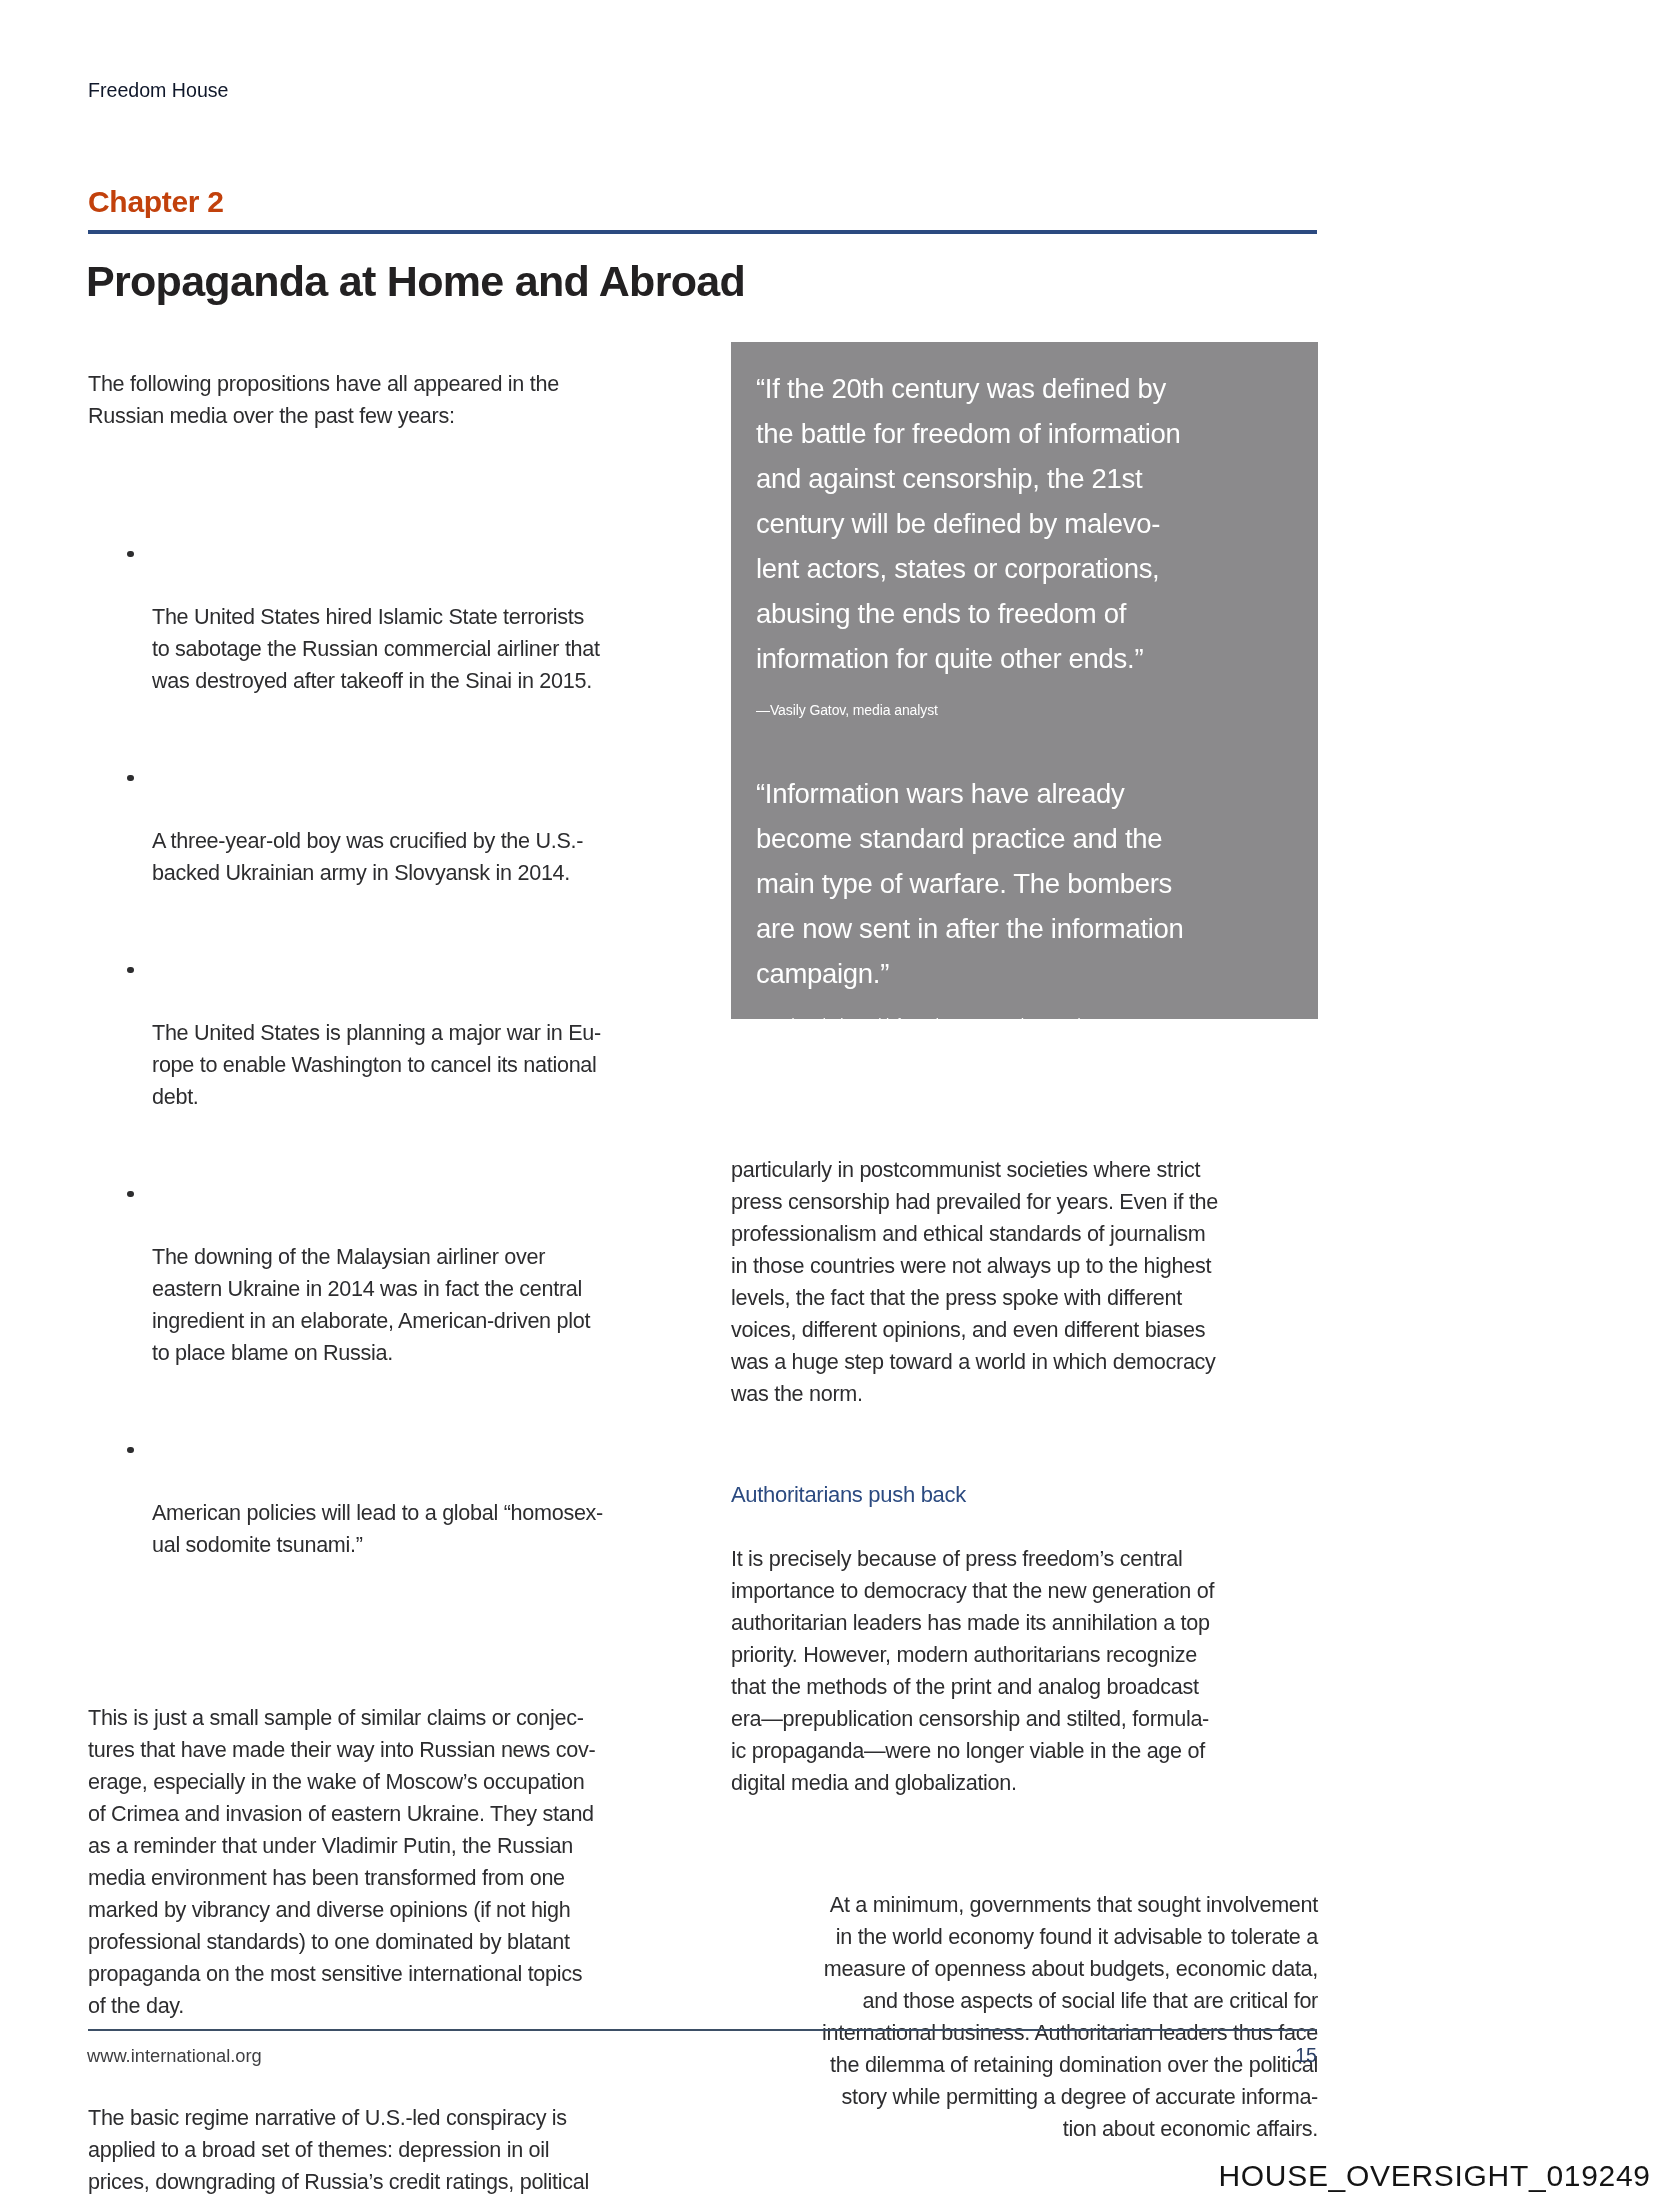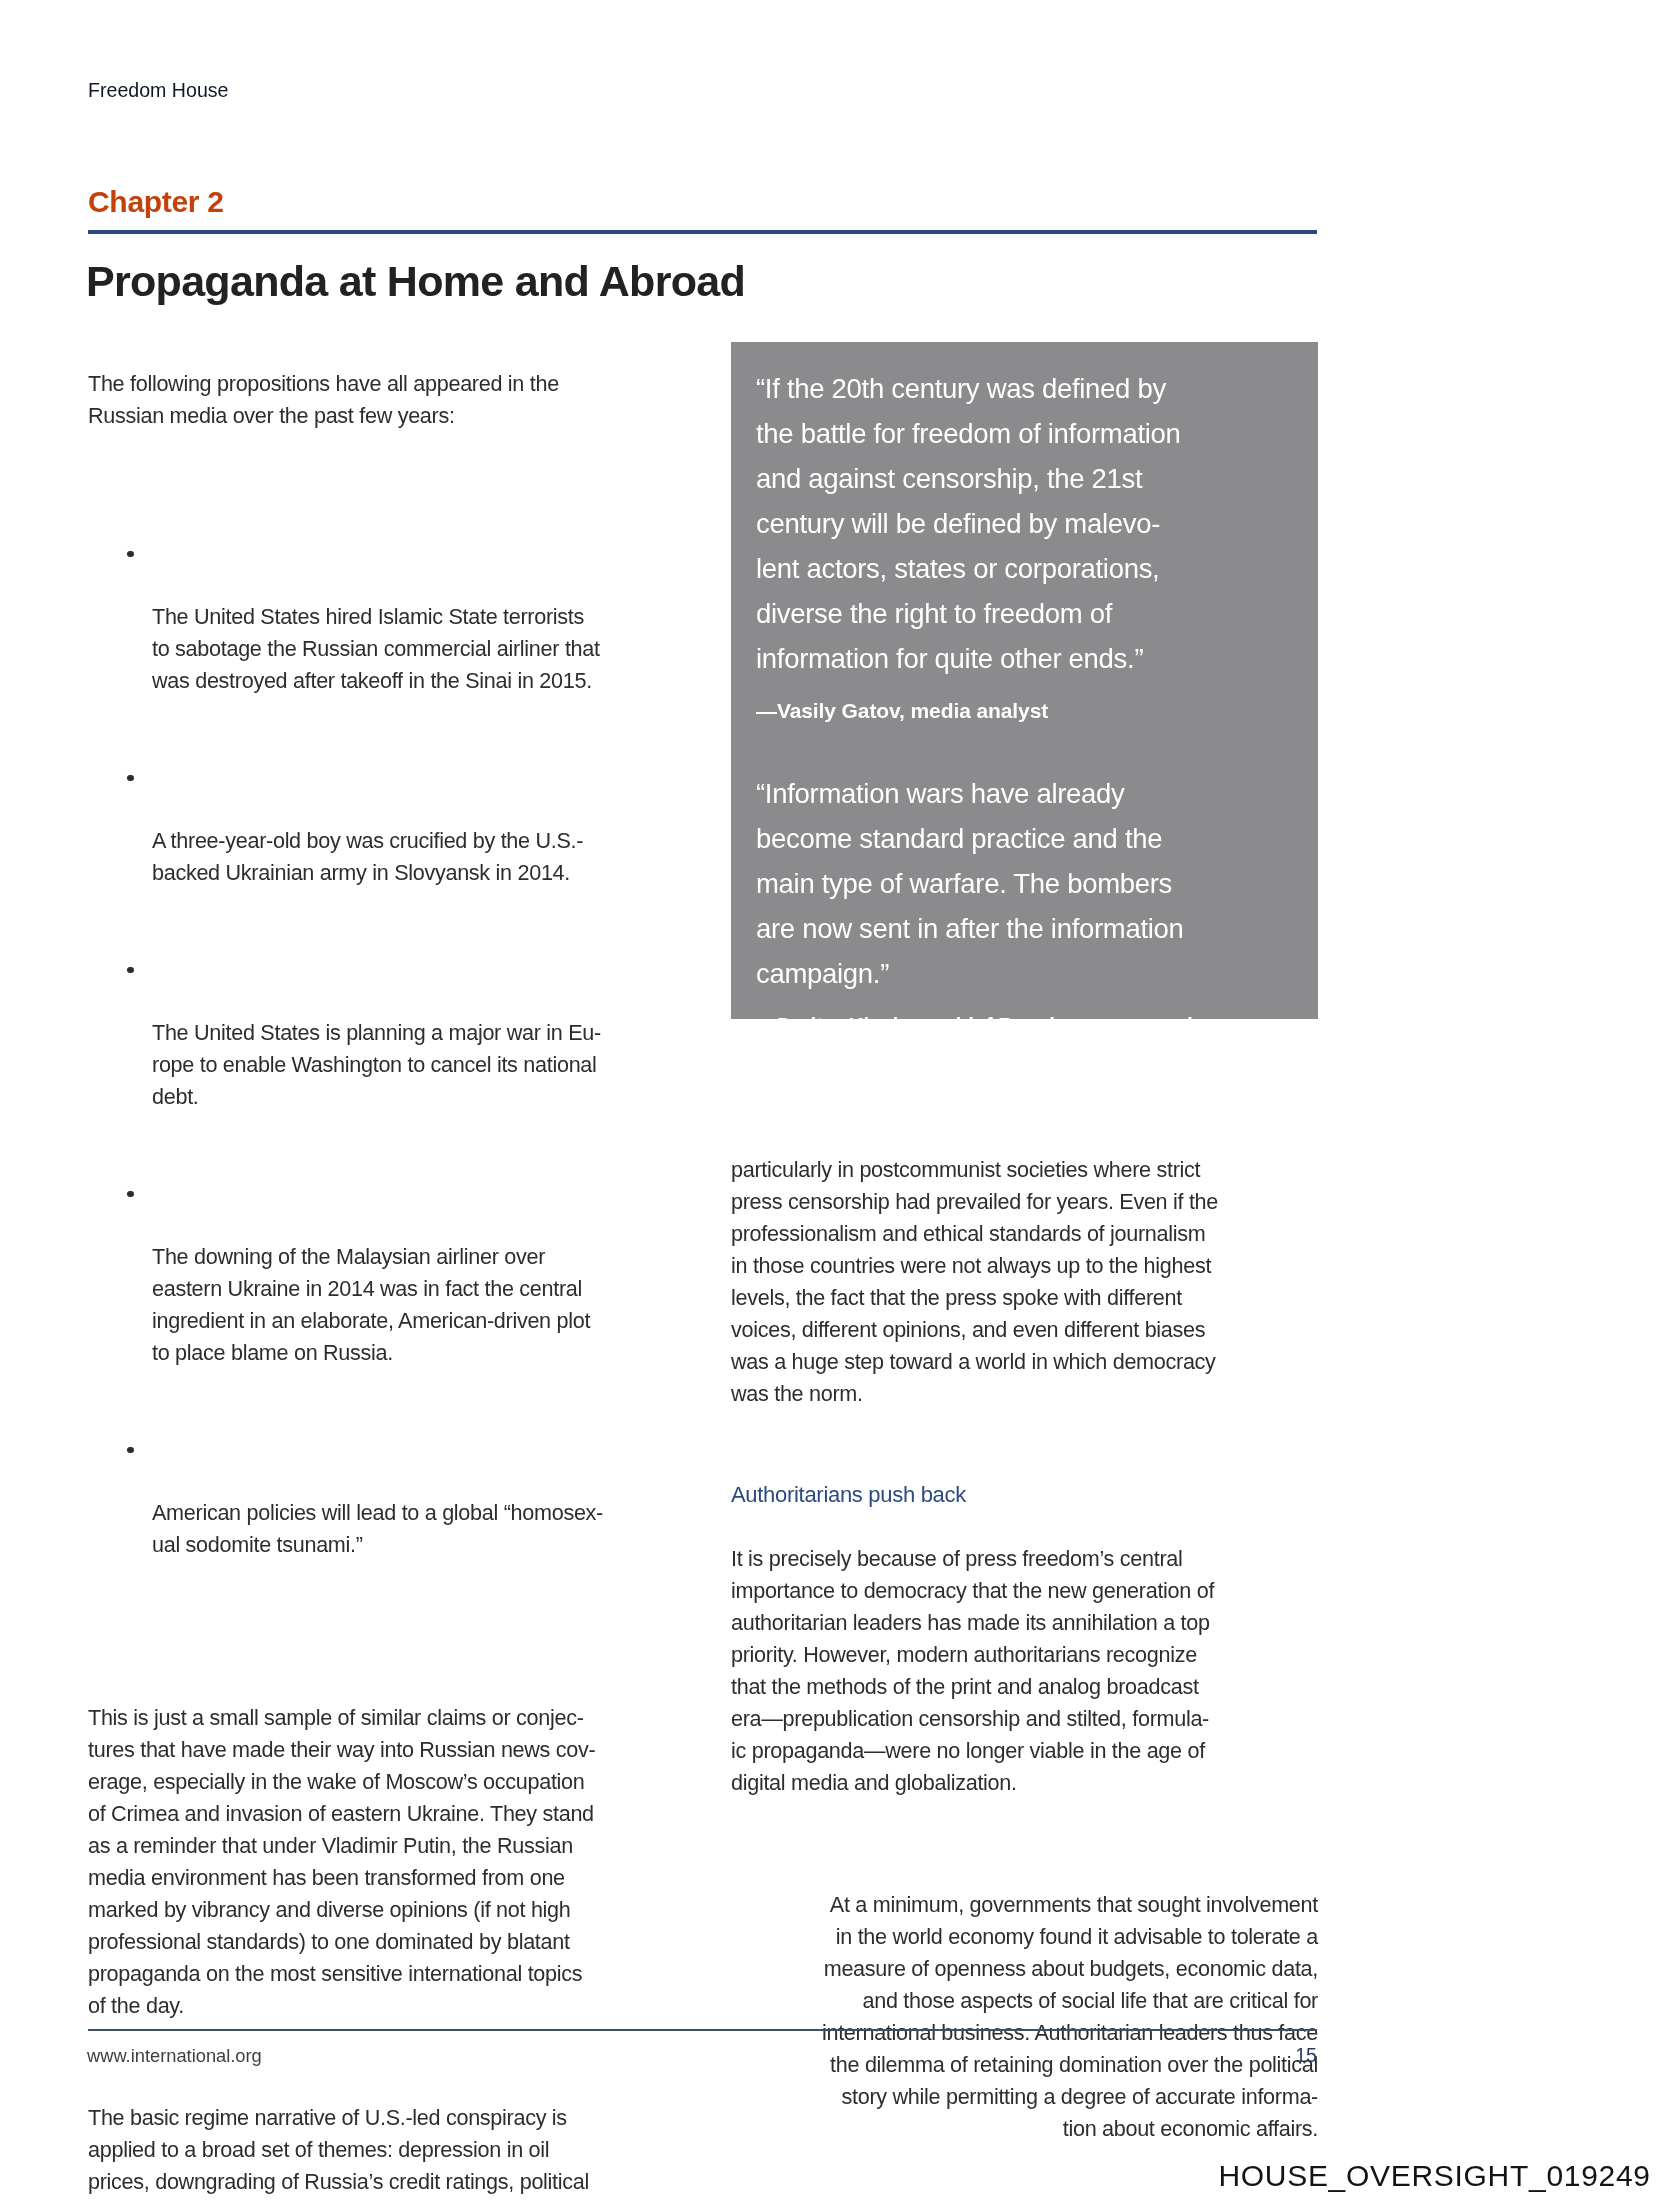--- a/index.html
+++ b/index.html
@@ -53,21 +53,21 @@
   .quote-box{
     position:absolute;left:731px;top:342px;width:587px;height:677px;
     background:#8b8a8c;box-sizing:border-box;
     padding:12.4px 25px 0 25px;
     white-space:pre-line;
   }
   .quote-text{
     color:#ffffff;font-size:27.5px;line-height:45px;letter-spacing:-0.3px;
   }
   .quote-attr{
-    color:#ffffff;font-size:21px;font-weight:bold;line-height:23.6px;letter-spacing:-0.1px;
+    color:#ffffff;font-size:14px;font-weight:normal;line-height:23.6px;letter-spacing:-0.1px;
     margin-top:5.2px;
   }
   .quote-second{margin-top:37px;}
   .right-flow{
     position:absolute;left:731px;top:1122px;width:587px;white-space:pre-line;
   }
   .right-flow .section-heading{margin-top:37px;}
   .right-flow .para-last{margin-top:58px;text-align:right;}
   .footer-rule{
     position:absolute;left:88px;top:2029px;width:1229px;height:2px;background:#3d4f66;
@@ -150,21 +150,21 @@
     
     
   </div>
 
   <div class="quote-box">
     <div class="quote-text">“If the 20th century was defined by
 the battle for freedom of information
 and against censorship, the 21st
 century will be defined by malevo-
 lent actors, states or corporations,
-diverse the right to freedom of
+abusing the ends to freedom of
 information for quite other ends.”</div>
     <div class="quote-attr">—Vasily Gatov, media analyst</div>
     <div class="quote-text quote-second">“Information wars have already
 become standard practice and the
 main type of warfare. The bombers
 are now sent in after the information
 campaign.”</div>
     <div class="quote-attr">—Dmitry Kiselyov, chief Russian propaganda strategist</div>
   </div>
 

